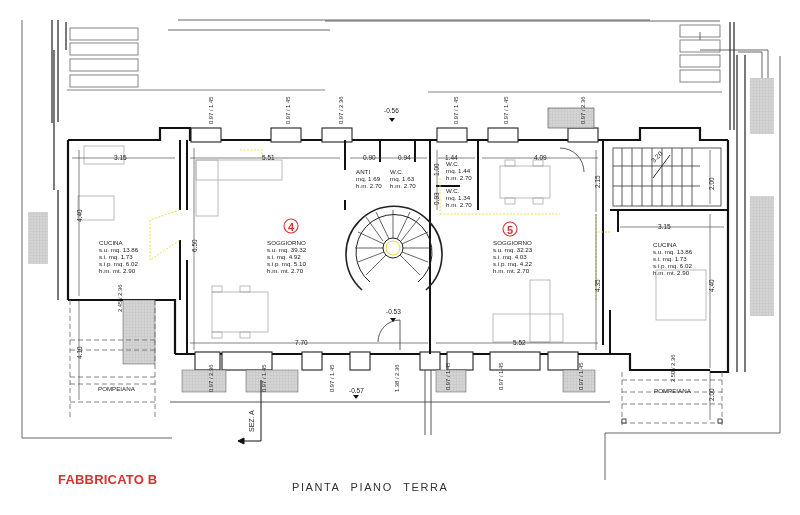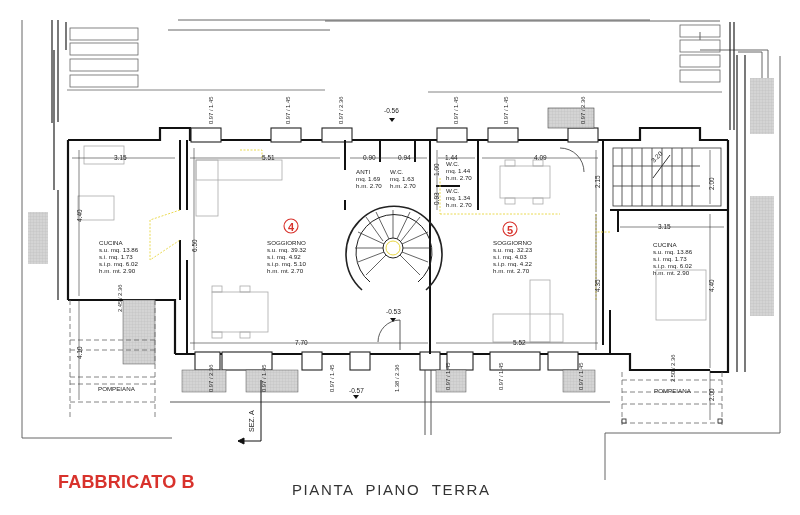--- a/index.html
+++ b/index.html
@@ -1,21 +1,21 @@
 <!DOCTYPE html>
 <html><head>
 <meta charset="utf-8">
 <style>
   html,body{margin:0;padding:0;background:#fff;}
   body{width:800px;height:515px;position:relative;overflow:hidden;font-family:"Liberation Sans",sans-serif;}
   svg{position:absolute;left:0;top:0;}
   .t{font-family:"Liberation Sans",sans-serif;fill:#222;}
   .caption{position:absolute;font-family:"Liberation Sans",sans-serif;}
-  #title-left{left:58px;top:472px;font-size:18px;font-weight:bold;color:#d8322c;letter-spacing:0.2px;}
-  #title-right{left:292px;top:481px;font-size:15px;color:#333;letter-spacing:1.6px;word-spacing:6px;}
+  #title-left{left:58px;top:472px;font-size:13px;font-weight:bold;color:#d8322c;letter-spacing:0.2px;}
+  #title-right{left:292px;top:481px;font-size:11px;color:#333;letter-spacing:1.6px;word-spacing:6px;}
 </style>
 </head>
 <body>
 
 <svg width="800" height="515" viewBox="0 0 800 515">
   <defs>
     <pattern id="hatch" width="3" height="3" patternUnits="userSpaceOnUse">
       <rect width="3" height="3" fill="#d4d4d4"></rect>
       <path d="M0 0H3M0 0V3" stroke="#bcbcbc" stroke-width="0.6"></path>
     </pattern>

